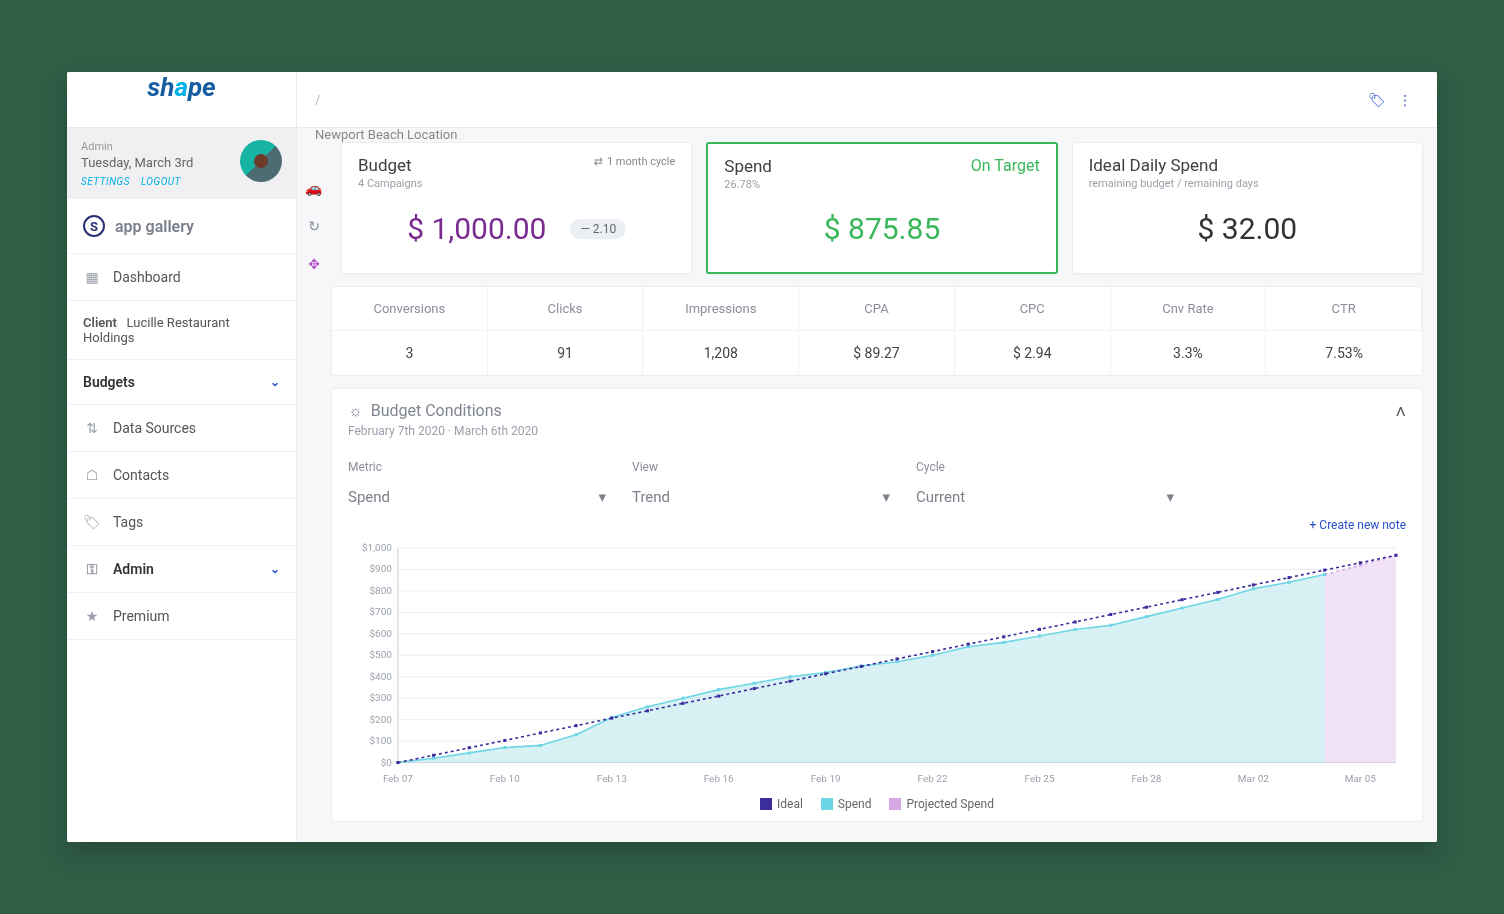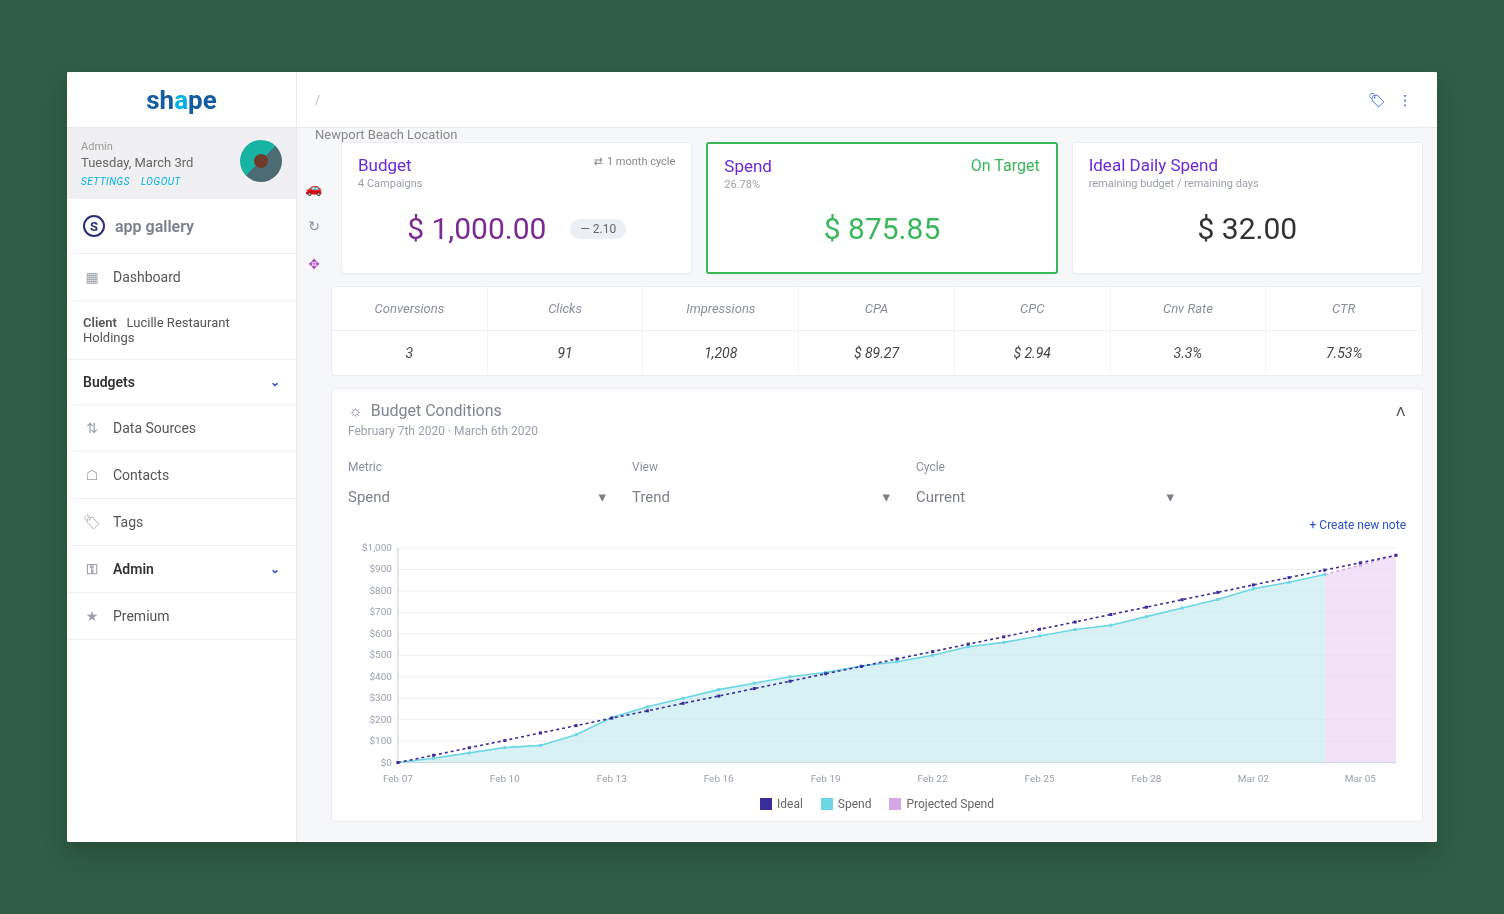--- a/index.html
+++ b/index.html
@@ -11,21 +11,21 @@
     font-size: 14px; color: #333;
   }
   .frame {
     width: 1370px; height: 770px; background: #fff;
     display: flex; border-radius: 2px; overflow: hidden;
     box-shadow: 0 12px 24px rgba(0,0,0,.18);
   }
 
   
   .sidebar { width: 230px; flex: none; background: #fff; display: flex; flex-direction: column; border-right: 1px solid #e9e9ee; }
-  .logo { height: 56px; display:flex; align-items:center; justify-content:center; font-size: 26px; font-weight: 700; color:#145da0; border-bottom:1px solid #e9e9ee; }
+  .logo { height: 56px; display:flex; align-items:flex-start; justify-content:center; font-size: 26px; font-weight: 700; color:#145da0; border-bottom:1px solid #e9e9ee;font-style:italic; }
   .logo .a { color: #00b1e7; }
   .userbox { background:#f0f0f2; padding: 12px 14px; display:flex; align-items:flex-start; gap:10px; }
   .userbox .meta { flex:1; font-size:11px; color:#999; }
   .userbox .date { color:#666; font-size:13px; margin-top:2px; }
   .userbox .links { margin-top:6px; font-size:10px; letter-spacing:.5px; color:#00b1e7; }
   .userbox .links span { margin-right:8px; cursor:pointer;font-style:italic; }
   .avatar { width:42px; height:42px; border-radius:50%; background:linear-gradient(135deg,#17b3a3 0 50%,#4c6b72 50% 100%); position:relative; overflow:hidden; }
   .avatar::after{content:""; position:absolute; left:14px; top:14px; width:14px;height:14px;border-radius:50%;background:#6e3a2a;}
   .side-item { display:flex; align-items:center; gap:12px; padding:14px 16px; color:#555; border-bottom:1px solid #eef0f3; cursor:pointer; font-size:14px; }
   .side-item.strong { font-weight:600; color:#333; }
@@ -48,32 +48,32 @@
   .topbar .spacer { flex:1; }
   .topbar .ic { width:28px; height:28px; display:flex;align-items:center;justify-content:center; color:#2b50c9; cursor:pointer; }
 
   .content { padding: 14px; padding-left: 0; display:flex; flex-direction:column; gap:12px; overflow:auto; }
   .row1 { display:flex; gap:10px; }
   .vicons { width:34px; display:flex; flex-direction:column; gap:18px; align-items:center; padding-top:36px; color:#8a8ea0; }
   .vicons .vi { width:20px;height:20px; cursor:pointer; display:flex;align-items:center;justify-content:center;}
   .kcards { flex:1; display:grid; grid-template-columns: repeat(3,1fr); gap:14px; }
   .card { background:#fff; border:1px solid #ececf1; border-radius:3px; padding:12px 16px 18px; display:flex; flex-direction:column; box-shadow:0 1px 2px rgba(0,0,0,.03); }
   .card .head { display:flex; align-items:flex-start; }
-  .card .title { font-size:17px; color:#6d28d9; font-weight:400; }
+  .card .title { font-size:17px; color:#404040; font-weight:400; }
   .card .sub { font-size:11px; color:#9aa0ab; margin-top:2px; }
   .card .right { margin-left:auto; font-size:11px; color:#888; display:flex; align-items:center; gap:4px; }
   .card .val { flex:1; display:flex; align-items:center; justify-content:center; gap:24px; padding:14px 0 2px; }
   .card .val .big { font-size:30px; }
   .card.budget .big { color:#7a2a91; font-weight:400; }
   .card.spend { border:2px solid #39b75a; }
   .card.spend .big { color:#39b75a; }
   .card .chip { background:#eceff3; border-radius:14px; padding:3px 10px; font-size:12px; color:#666; }
   .ontarget { color:#39b75a; font-size:16px; }
 
-  .metrics { margin-left:34px; background:#fff; border:1px solid #ececf1; border-radius:3px; display:grid; grid-template-columns: repeat(6,1fr); font-style: italic; }
+  .metrics { margin-left:34px; background:#fff; border:1px solid #ececf1; border-radius:3px; display:grid; grid-template-columns: repeat(6,1fr); }
   .metrics .cell { padding:14px 8px; text-align:center; border-right:1px solid #f2f2f6; }
   .metrics .cell:last-child { border-right:none; }
   .metrics .h { font-size:13px; color:#8b8f9b; border-bottom:1px solid #f2f2f6; }
   .metrics .v { font-size:14px; color:#444; }
 
   .panel { margin-left:34px; background:#fff; border:1px solid #ececf1; border-radius:3px; padding:12px 16px 10px; }
   .panel .phead { display:flex; align-items:flex-start; }
   .panel .ptitle { color:#808593; font-size:16px; display:flex; align-items:center; gap:8px; }
   .panel .prange { color:#9aa0ab; font-size:12px; margin-top:4px; }
   .panel .collapse { margin-left:auto; color:#555; cursor:pointer; font-size:18px; }

